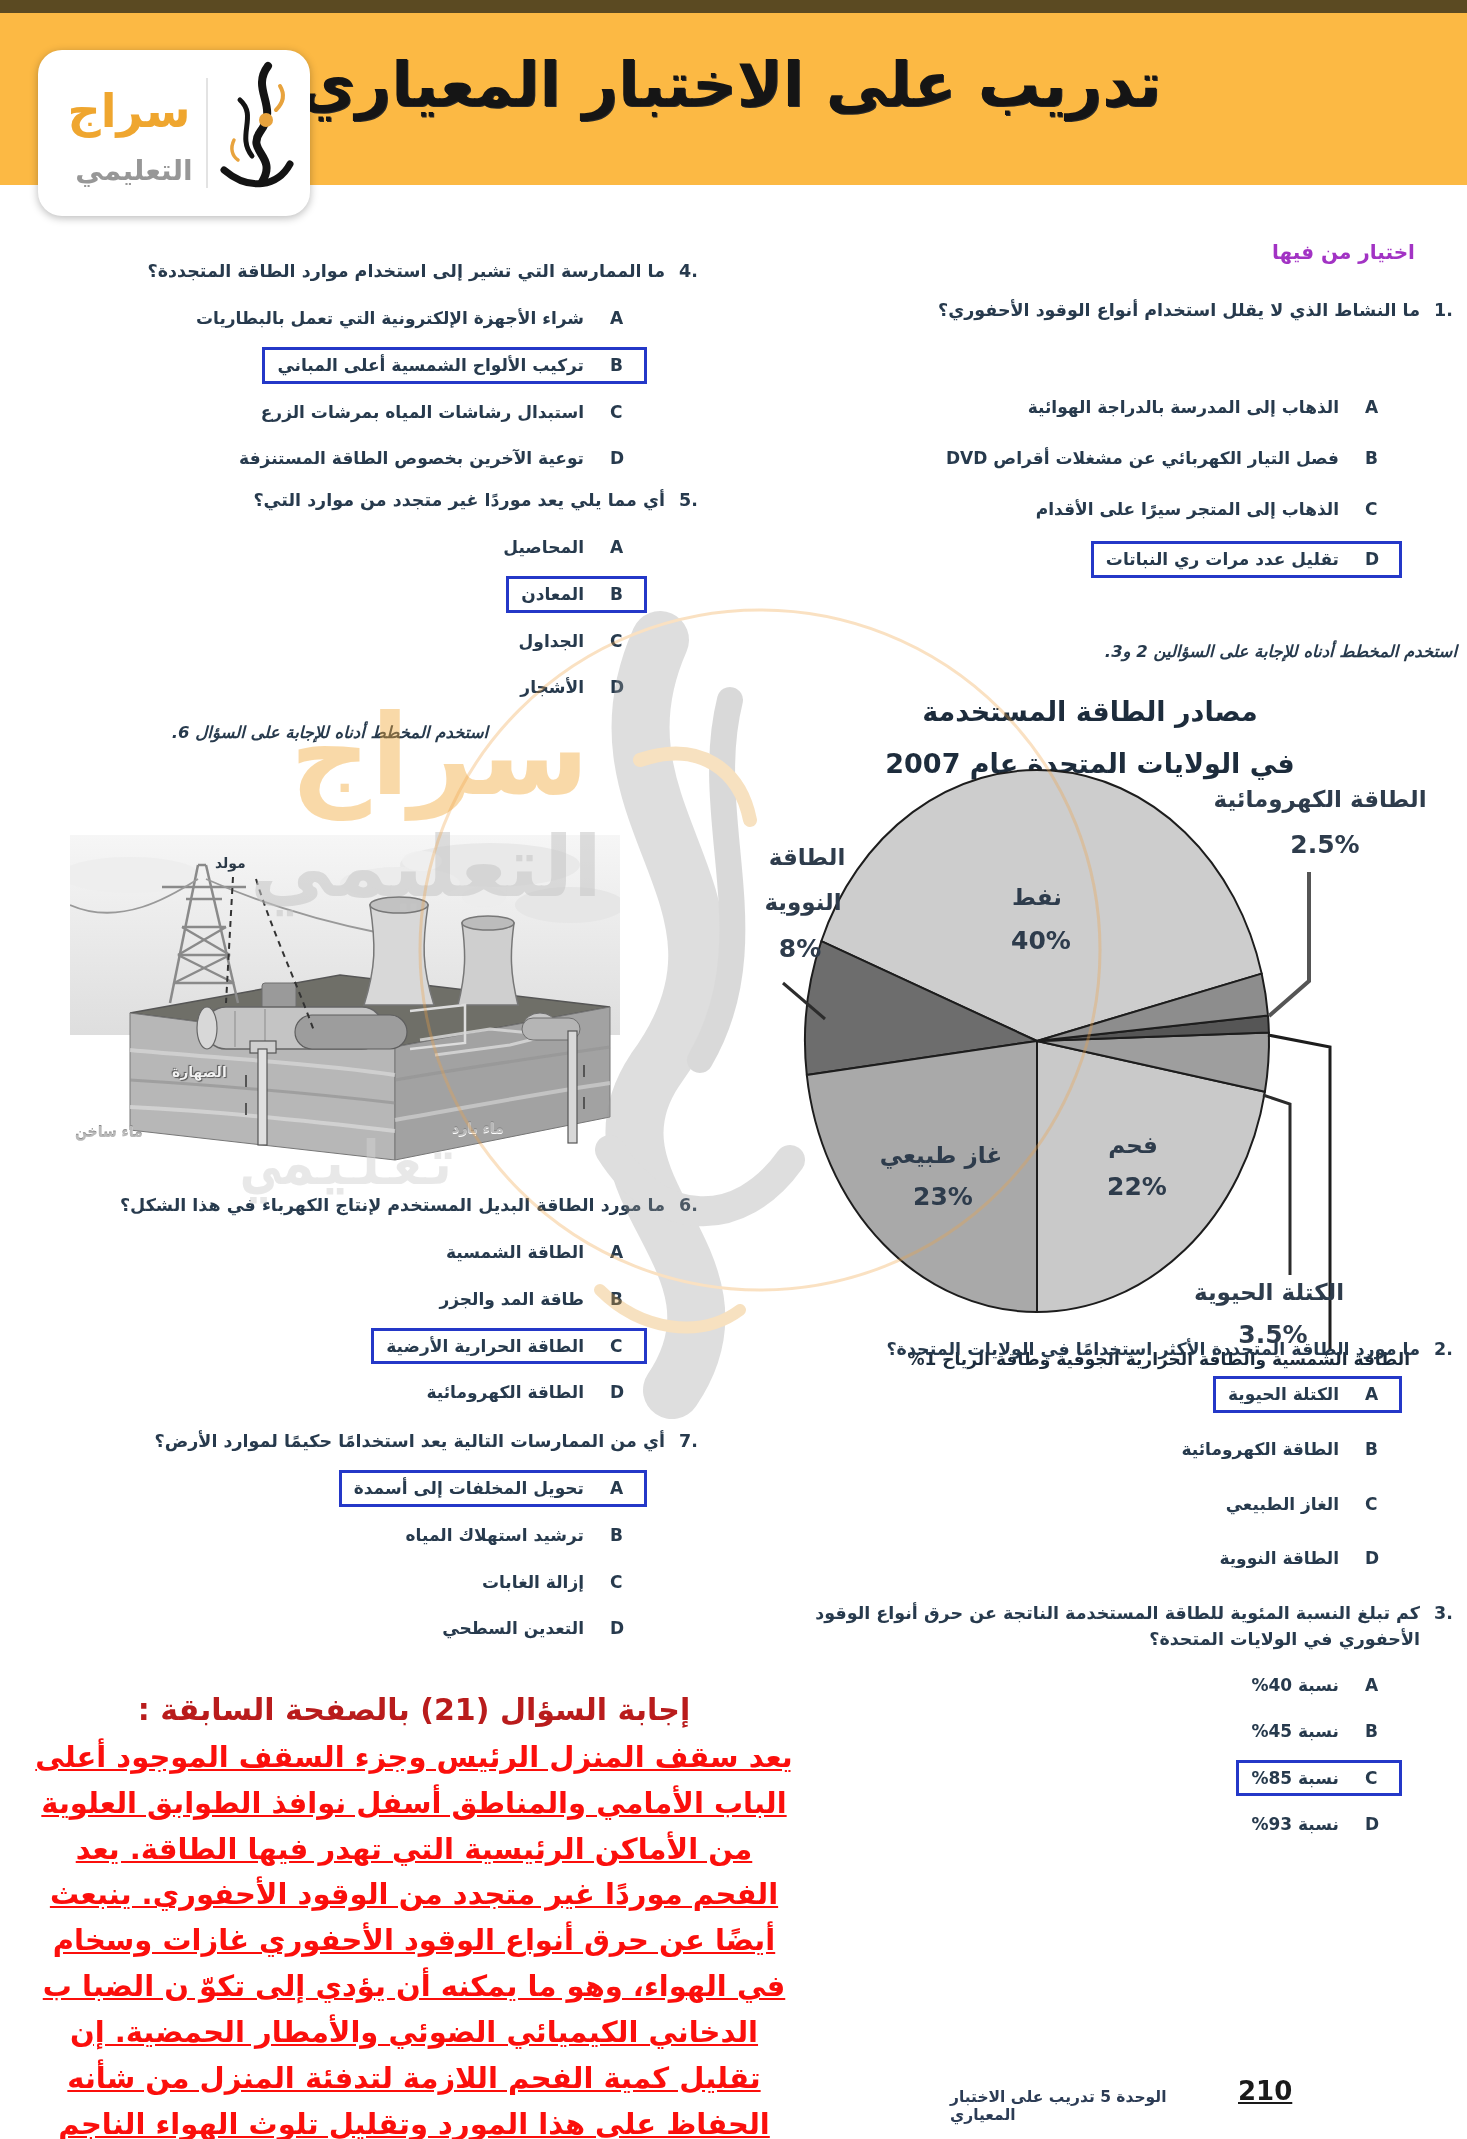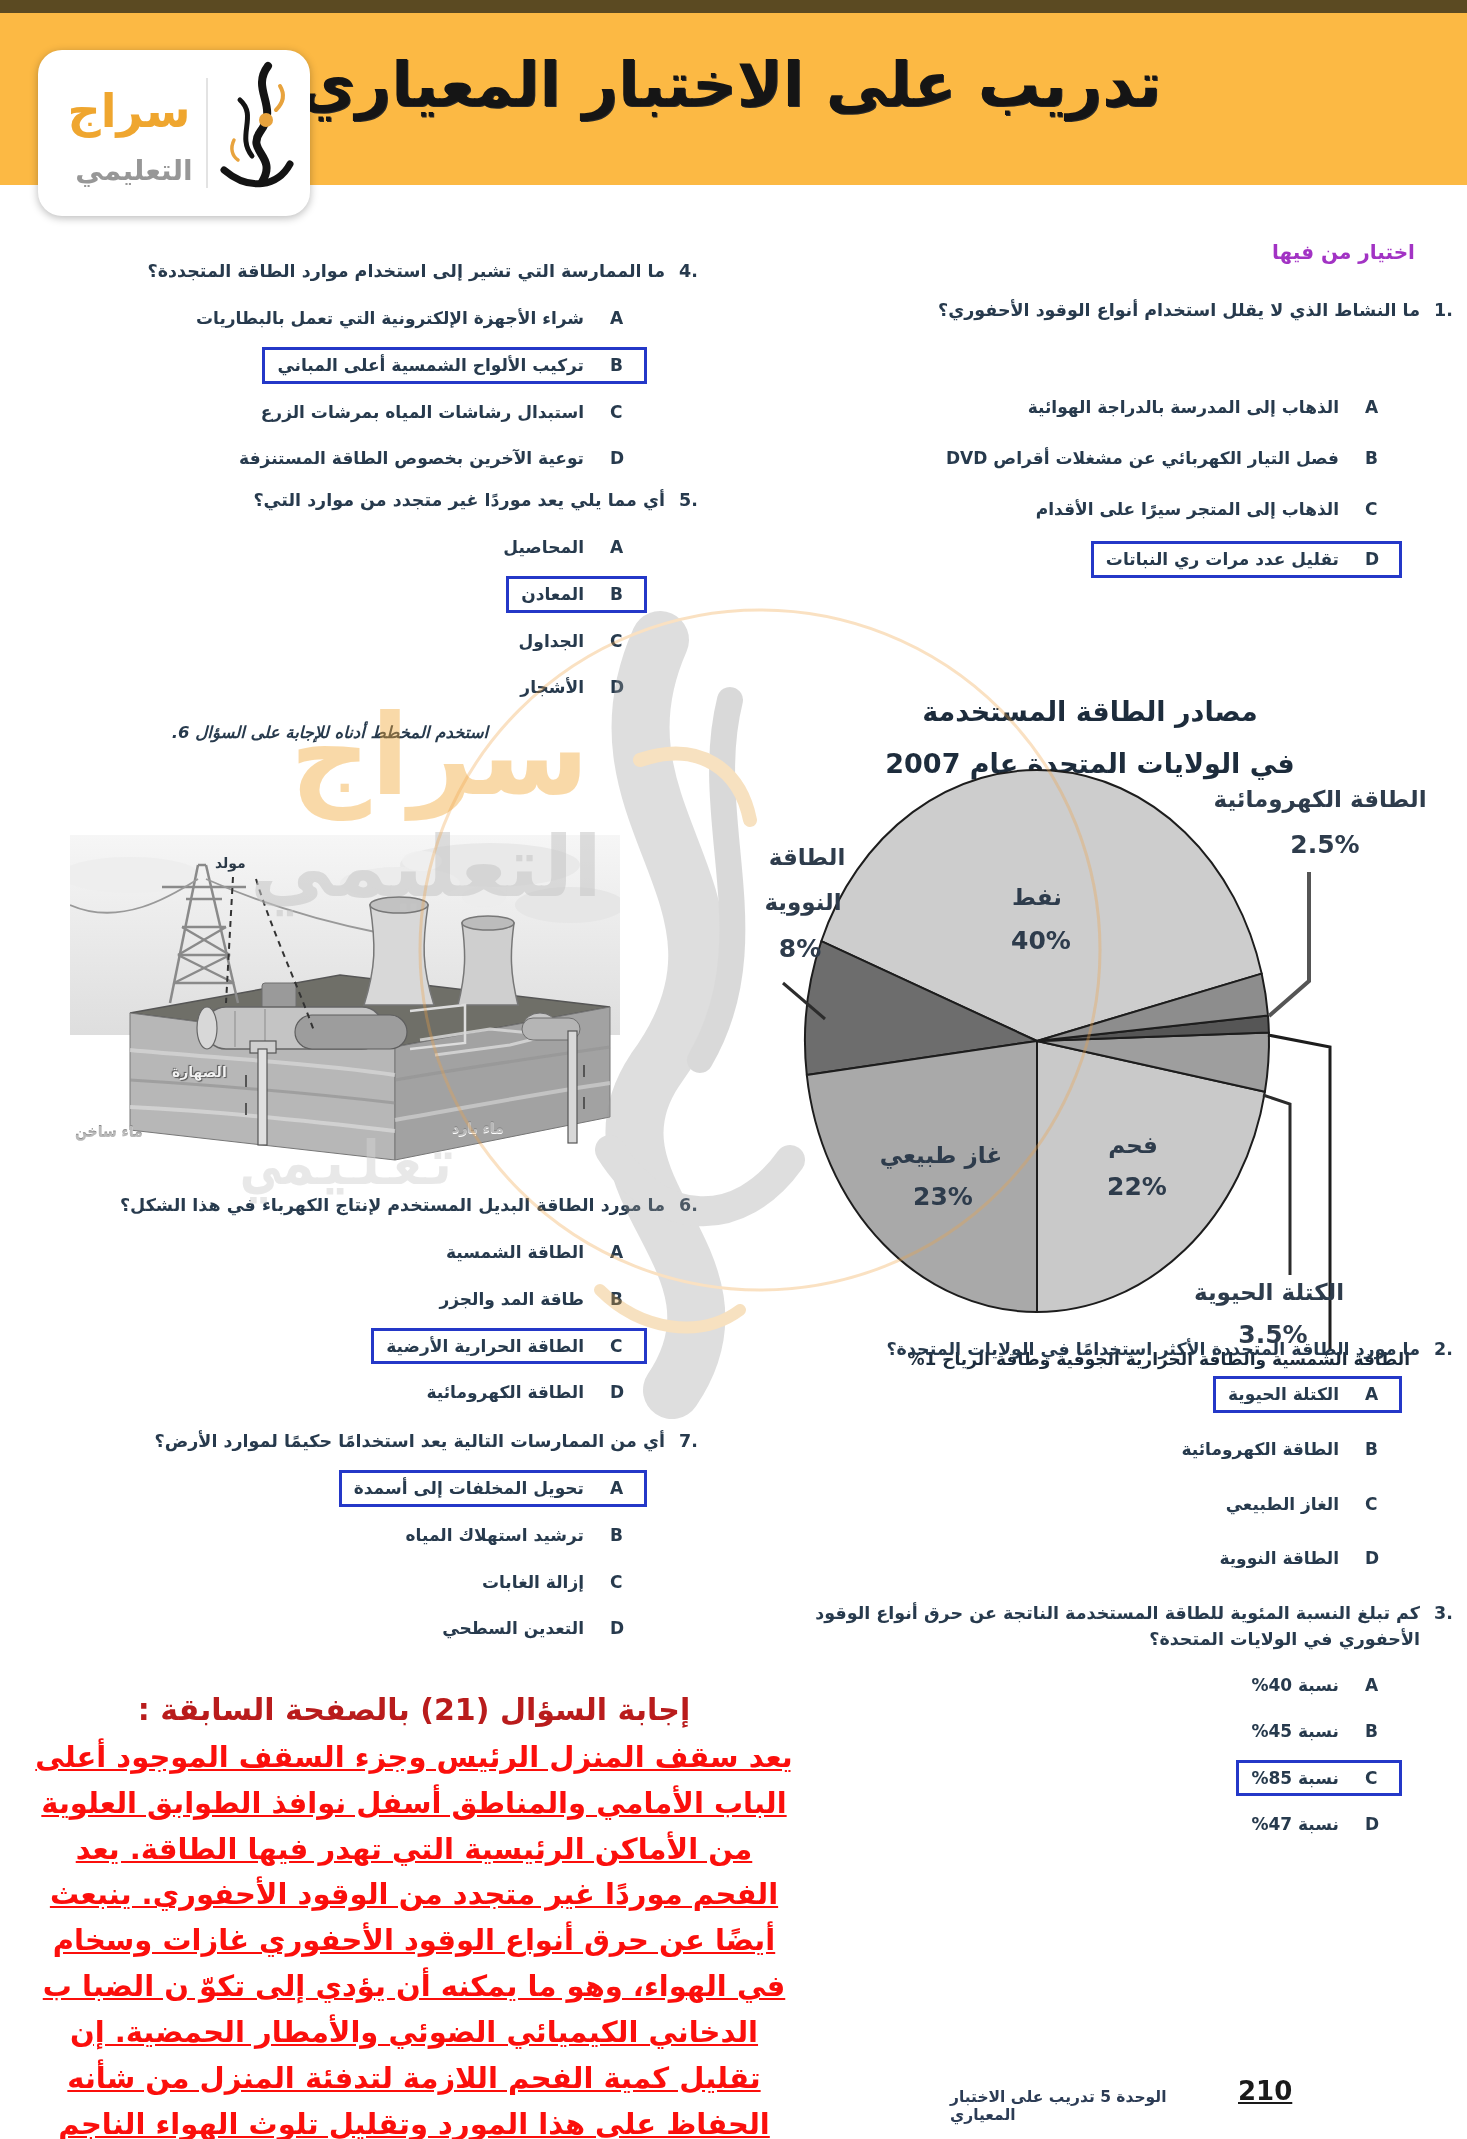--- a/index.html
+++ b/index.html
@@ -108,20 +108,21 @@
           <span class="letter">C</span>
           <span class="otext">الذهاب إلى المتجر سيرًا على الأقدام</span>
         </div>
         <div class="opt boxed">
           <span class="letter">D</span>
           <span class="otext">تقليل عدد مرات ري النباتات</span>
         </div>
       </div>
   </div>
 
+  <div class="abs instruction" style="left:755px;top:642px;width:702px;">استخدم المخطط أدناه للإجابة على السؤالين 2 و3.</div>
 
   <div class="abs chart-title">
     <div>مصادر الطاقة المستخدمة</div>
     <div>في الولايات المتحدة عام 2007</div>
   </div>
 
   <div class="abs pie-wrap">
     <svg width="700" height="640" viewBox="0 0 700 640">
       <g id="pie-slices" stroke="#1d1d1d" stroke-width="2" stroke-linejoin="round">
           <path d="M 292 276 L 516.7 208.6 A 232 271 0 0 0 76.3 176.2 Z" fill="#cdcdcd"></path>
@@ -195,21 +196,21 @@
         <div class="opt">
           <span class="letter">B</span>
           <span class="otext">نسبة 45%</span>
         </div>
         <div class="opt boxed">
           <span class="letter">C</span>
           <span class="otext">نسبة 85%</span>
         </div>
         <div class="opt">
           <span class="letter">D</span>
-          <span class="otext">نسبة 47%</span>
+          <span class="otext">نسبة 93%</span>
         </div>
       </div>
   </div>
 
   <div class="abs question" style="left:15px;top:258px;width:690px;">
     <div class="q-head">
         <span class="q-num">4.</span>
         <span class="q-text">ما الممارسة التي تشير إلى استخدام موارد الطاقة المتجددة؟</span>
       </div>
     <div class="opts" style="margin-top:16px;gap:10px;">

